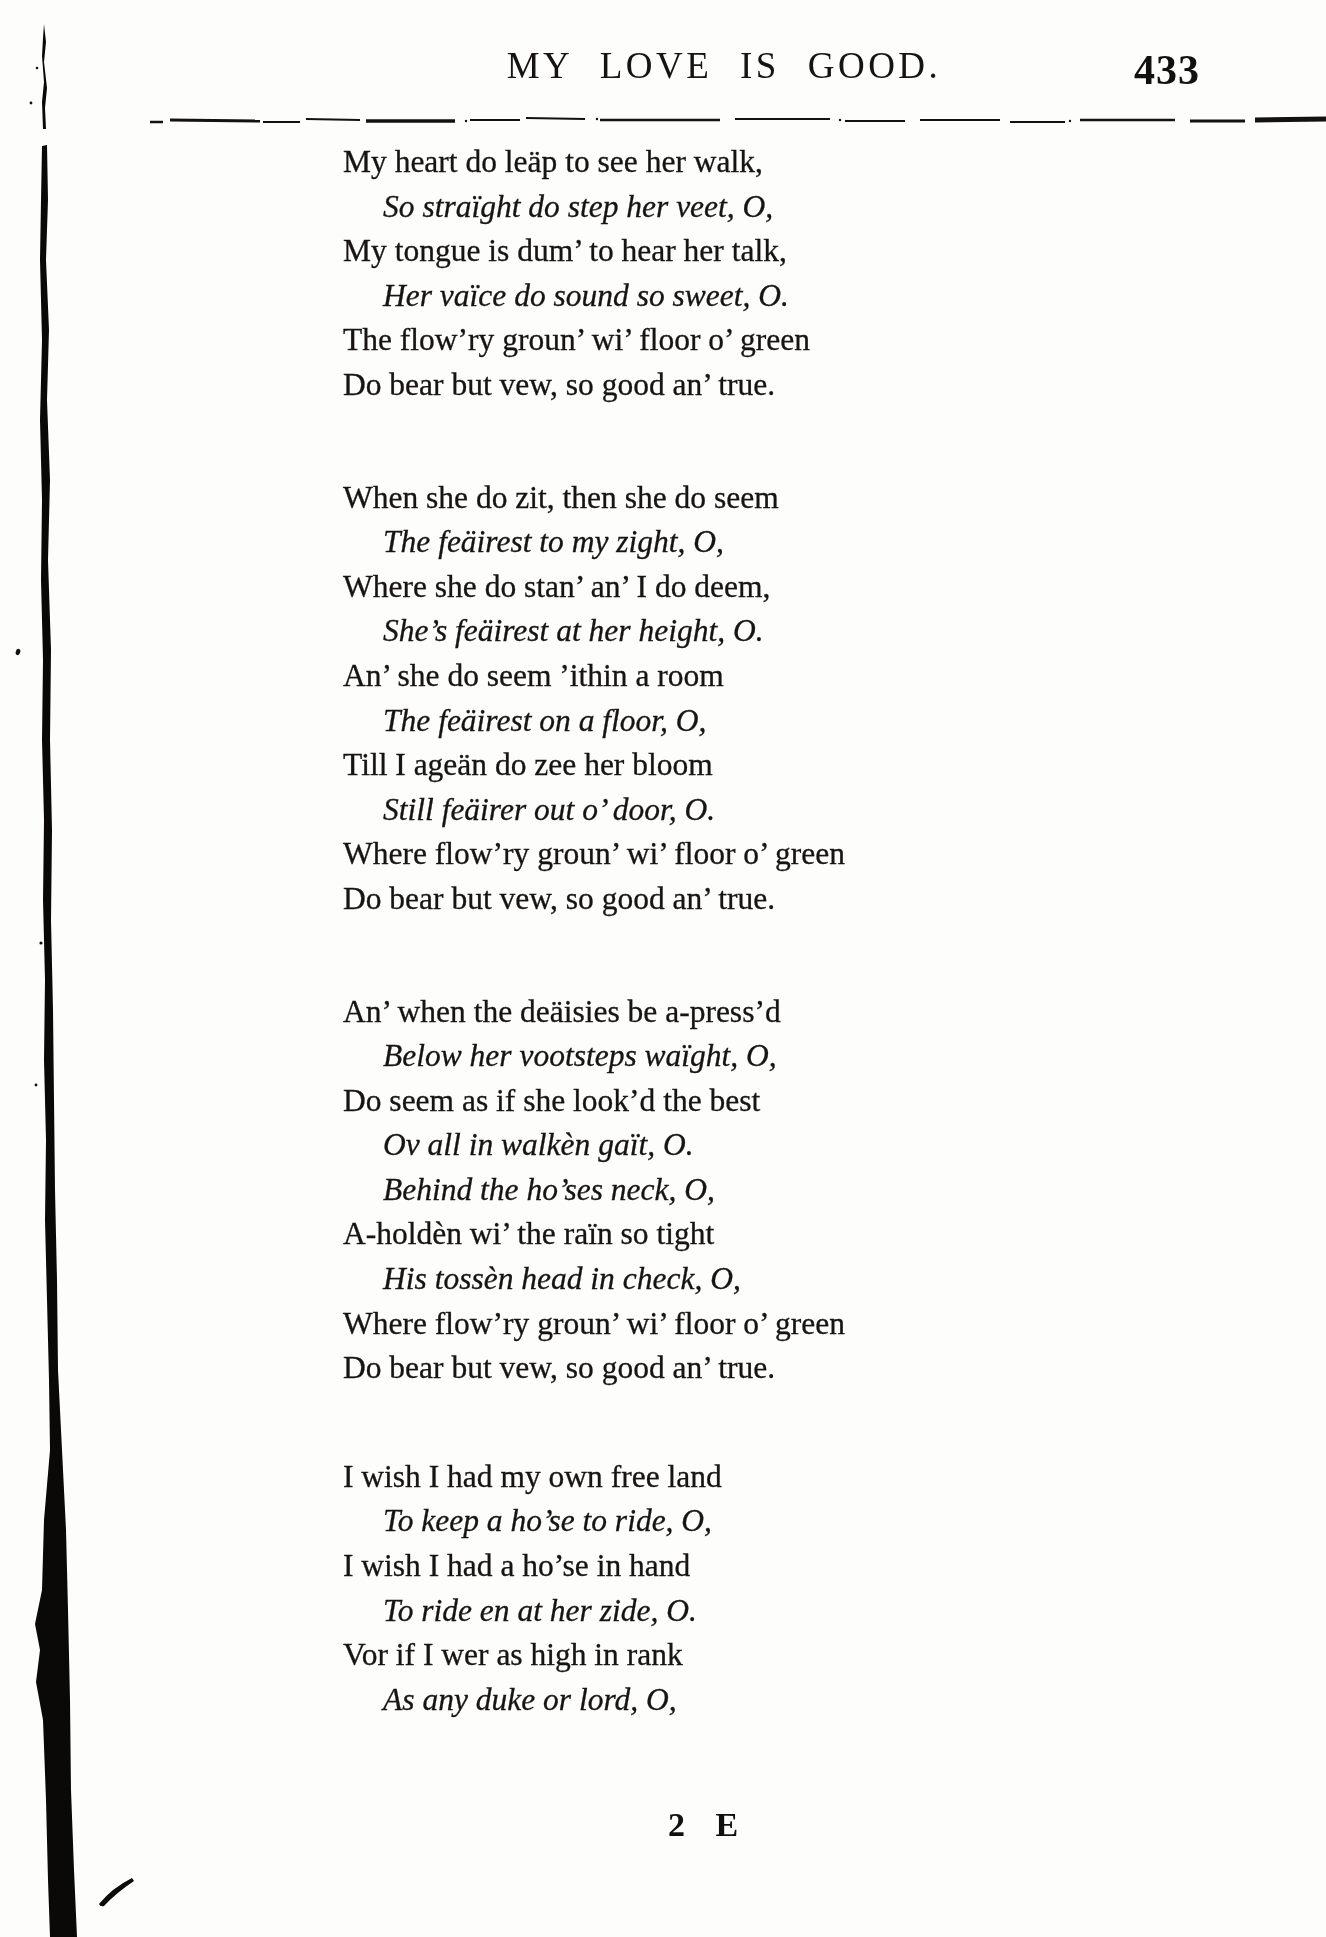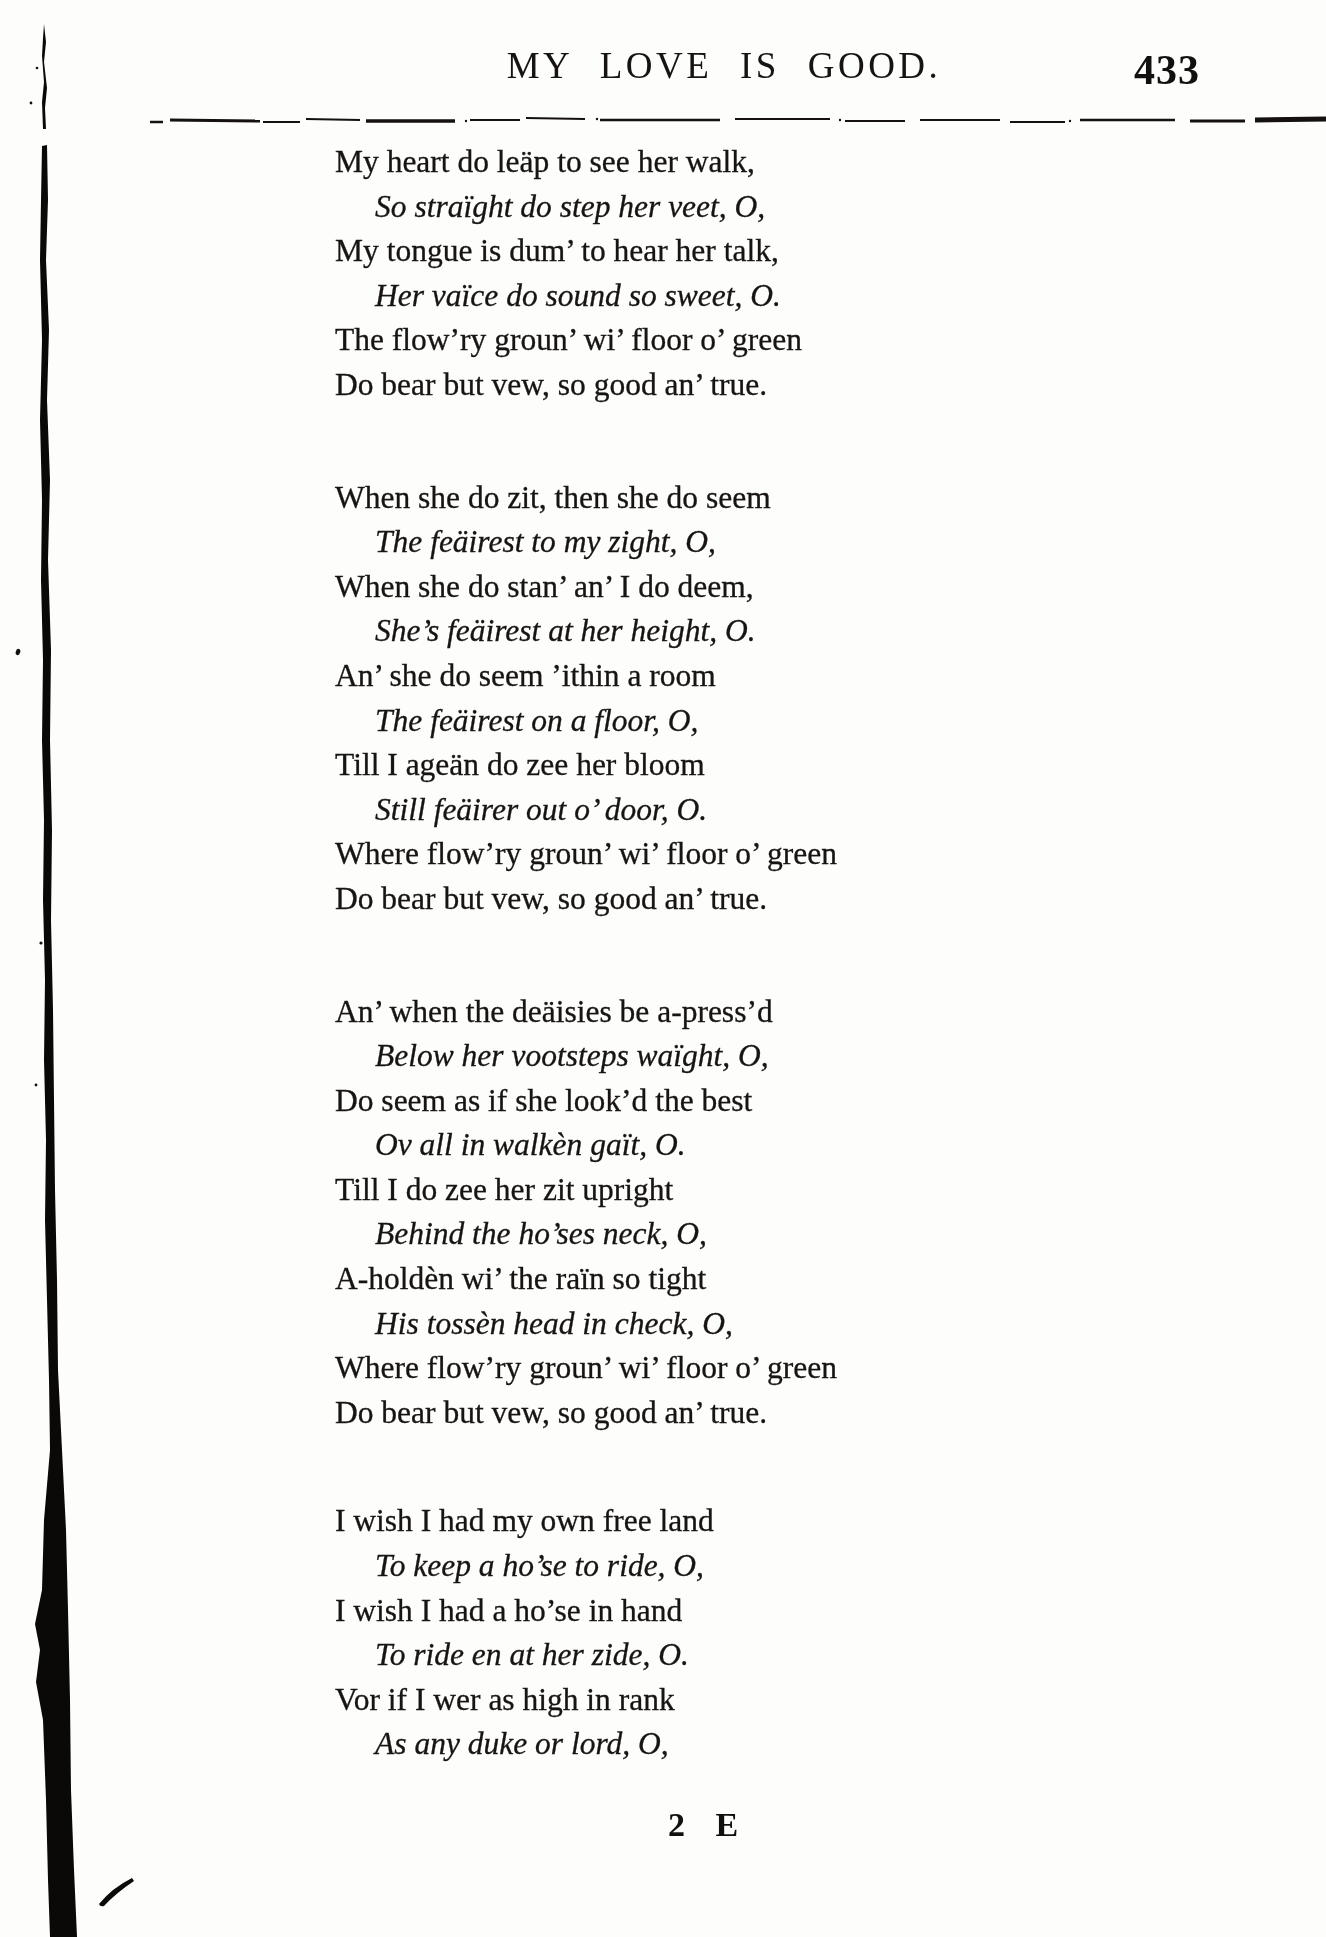--- a/index.html
+++ b/index.html
@@ -18,21 +18,21 @@
   }
   .page-number{
     position:absolute;top:46px;left:1134px;
     font-size:42px;font-weight:700;letter-spacing:1px;color:#12100e;
   }
   .poem{
     position:absolute;top:140px;left:335px;width:880px;
     font-size:31.5px;line-height:44.6px;
     -webkit-text-stroke:0.3px #171412;
   }
-  .stanza{margin:0 0 68px 0;}
+  .stanza{margin:0 0 68px 8px;}
   .stanza:nth-child(3){margin-bottom:64px;}
   .line{margin:0;white-space:nowrap;}
   .line.indent{padding-left:40px;font-style:italic;}
   .signature{
     position:absolute;top:1806px;left:668px;
     font-size:34px;font-weight:700;letter-spacing:11px;color:#12100e;
     white-space:nowrap;
   }
 </style>
 </head>
@@ -83,35 +83,34 @@
         <p class="line">My heart do leäp to see her walk,</p>
         <p class="line indent">So straïght do step her veet, O,</p>
         <p class="line">My tongue is dum’ to hear her talk,</p>
         <p class="line indent">Her vaïce do sound so sweet, O.</p>
         <p class="line">The flow’ry groun’ wi’ floor o’ green</p>
         <p class="line">Do bear but vew, so good an’ true.</p>
       </div>
       <div class="stanza">
         <p class="line">When she do zit, then she do seem</p>
         <p class="line indent">The feäirest to my zight, O,</p>
-        <p class="line">When she do stan’ an’ I do deem,</p>
+        <p class="line">Where she do stan’ an’ I do deem,</p>
         <p class="line indent">She’s feäirest at her height, O.</p>
         <p class="line">An’ she do seem ’ithin a room</p>
         <p class="line indent">The feäirest on a floor, O,</p>
         <p class="line">Till I ageän do zee her bloom</p>
         <p class="line indent">Still feäirer out o’ door, O.</p>
         <p class="line">Where flow’ry groun’ wi’ floor o’ green</p>
         <p class="line">Do bear but vew, so good an’ true.</p>
       </div>
       <div class="stanza">
         <p class="line">An’ when the deäisies be a-press’d</p>
         <p class="line indent">Below her vootsteps waïght, O,</p>
         <p class="line">Do seem as if she look’d the best</p>
         <p class="line indent">Ov all in walkèn gaït, O.</p>
-        <p class="line">Till I do zee her zit upright</p>
         <p class="line indent">Behind the ho’ses neck, O,</p>
         <p class="line">A-holdèn wi’ the raïn so tight</p>
         <p class="line indent">His tossèn head in check, O,</p>
         <p class="line">Where flow’ry groun’ wi’ floor o’ green</p>
         <p class="line">Do bear but vew, so good an’ true.</p>
       </div>
       <div class="stanza">
         <p class="line">I wish I had my own free land</p>
         <p class="line indent">To keep a ho’se to ride, O,</p>
         <p class="line">I wish I had a ho’se in hand</p>

